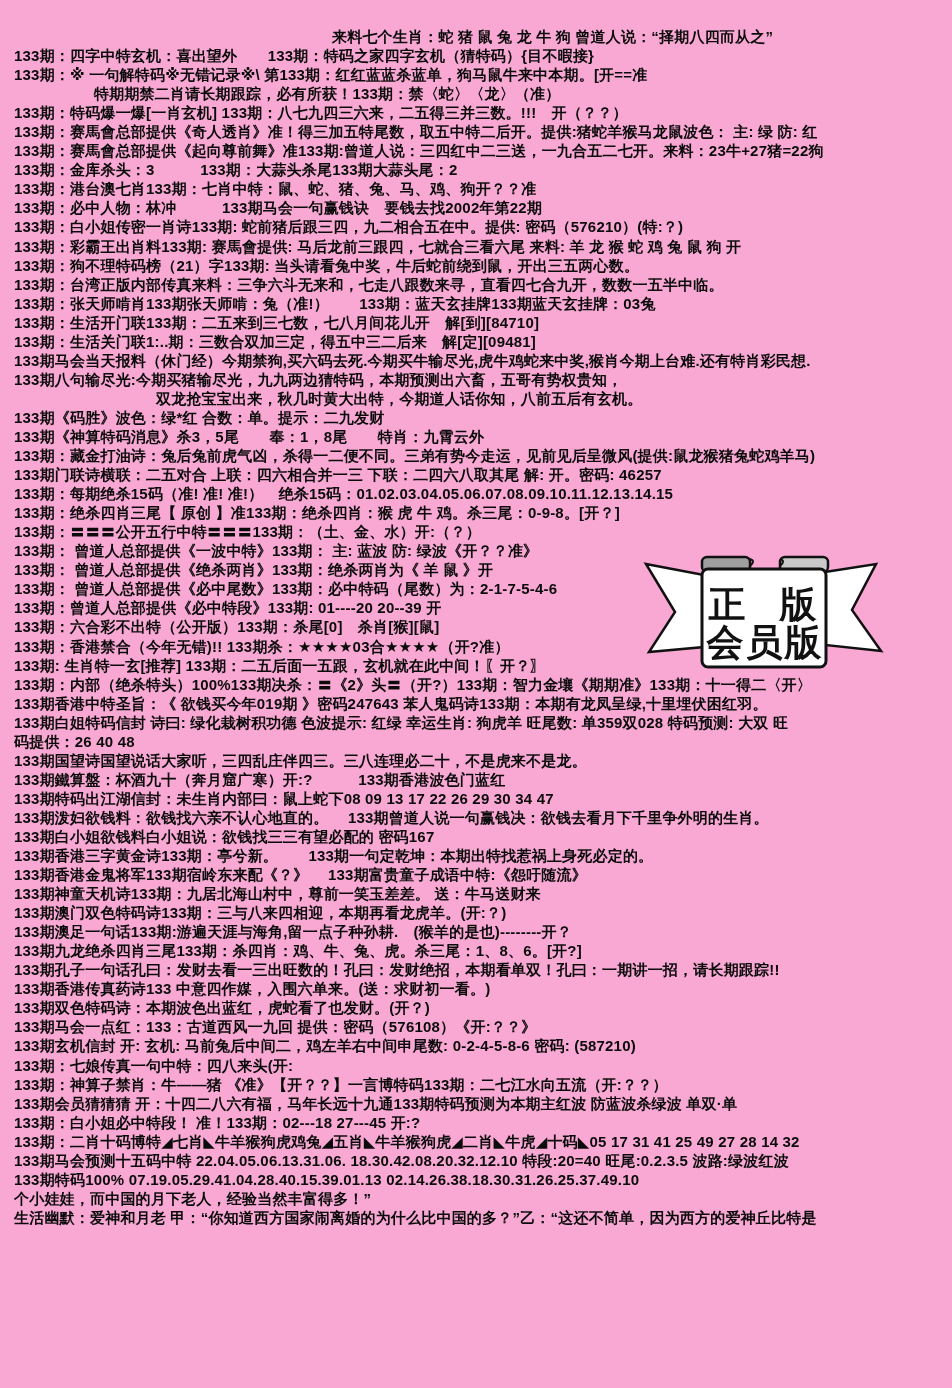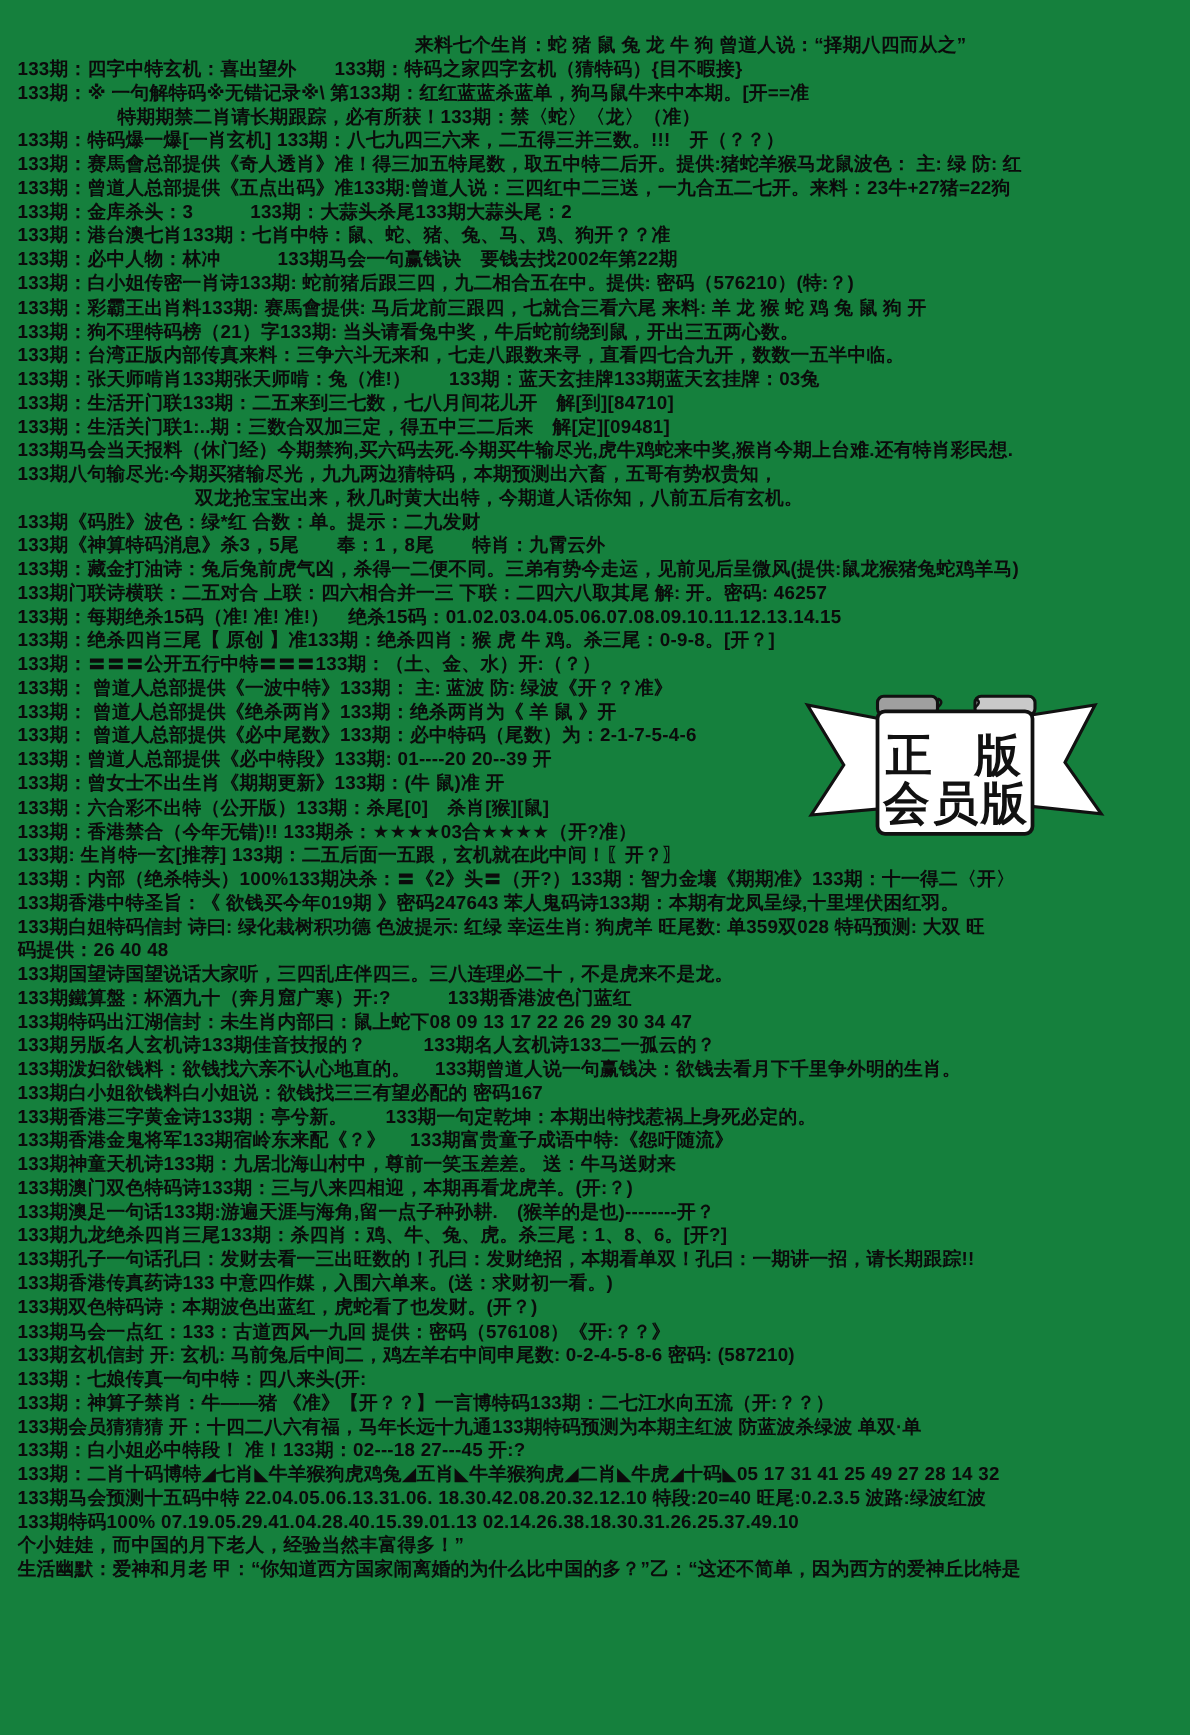--- a/index.html
+++ b/index.html
@@ -1,20 +1,20 @@
 <!DOCTYPE html>
 <html><head>
 <meta charset="utf-8">
 <style>
   html,body{margin:0;padding:0;background:#e8e8e8;}
   #sheet{
     position:relative;
     width:952px;height:1388px;
     margin:0 auto;
-    background:#15803d;
+    background:#f9a8d4;
     overflow:hidden;
     font-family:"Liberation Sans","DejaVu Sans",sans-serif;
     font-weight:bold;
     color:#0b0b0b;
   }
   #doc{
     position:absolute;
     left:14px;top:27px;right:4px;
     font-size:15px;
     line-height:19.05px;
@@ -41,21 +41,21 @@
 <div id="sheet">
 
   <div id="doc">
 
   <div class="line" style="padding-left: 318px;">来料七个生肖：蛇 猪 鼠 兔 龙 牛 狗 曾道人说：“择期八四而从之”</div>
       <div class="line">133期：四字中特玄机：喜出望外　　133期：特码之家四字玄机（猜特码）{目不暇接}</div>
       <div class="line">133期：※ 一句解特码※无错记录※\ 第133期：红红蓝蓝杀蓝单，狗马鼠牛来中本期。[开==准</div>
       <div class="line" style="padding-left: 80px;">特期期禁二肖请长期跟踪，必有所获！133期：禁〈蛇〉〈龙〉（准）</div>
       <div class="line">133期：特码爆一爆[一肖玄机] 133期：八七九四三六来，二五得三并三数。!!!　开（？？）</div>
       <div class="line">133期：赛馬會总部提供《奇人透肖》准！得三加五特尾数，取五中特二后开。提供:猪蛇羊猴马龙鼠波色： 主: 绿 防: 红</div>
-      <div class="line">133期：曾道人总部提供《五点出码》准133期:曾道人说：三四红中二三送，一九合五二七开。来料：23牛+27猪=22狗</div>
+      <div class="line">133期：赛馬會总部提供《起向尊前舞》准133期:曾道人说：三四红中二三送，一九合五二七开。来料：23牛+27猪=22狗</div>
       <div class="line">133期：金库杀头：3　　　133期：大蒜头杀尾133期大蒜头尾：2</div>
       <div class="line">133期：港台澳七肖133期：七肖中特：鼠、蛇、猪、兔、马、鸡、狗开？？准</div>
       <div class="line">133期：必中人物：林冲　　　133期马会一句赢钱诀　要钱去找2002年第22期</div>
       <div class="line">133期：白小姐传密一肖诗133期: 蛇前猪后跟三四，九二相合五在中。提供: 密码（576210）(特:？)</div>
       <div class="line">133期：彩霸王出肖料133期: 赛馬會提供: 马后龙前三跟四，七就合三看六尾 来料: 羊 龙 猴 蛇 鸡 兔 鼠 狗 开</div>
       <div class="line">133期：狗不理特码榜（21）字133期: 当头请看兔中奖，牛后蛇前绕到鼠，开出三五两心数。</div>
       <div class="line">133期：台湾正版内部传真来料：三争六斗无来和，七走八跟数来寻，直看四七合九开，数数一五半中临。</div>
       <div class="line">133期：张天师啃肖133期张天师啃：兔（准!）　　133期：蓝天玄挂牌133期蓝天玄挂牌：03兔</div>
       <div class="line">133期：生活开门联133期：二五来到三七数，七八月间花儿开　解[到][84710]</div>
       <div class="line">133期：生活关门联1:..期：三数合双加三定，得五中三二后来　解[定][09481]</div>
@@ -66,32 +66,30 @@
       <div class="line">133期《神算特码消息》杀3，5尾　　奉：1，8尾　　特肖：九霄云外</div>
       <div class="line">133期：藏金打油诗：兔后兔前虎气凶，杀得一二便不同。三弟有势今走运，见前见后呈微风(提供:鼠龙猴猪兔蛇鸡羊马)</div>
       <div class="line">133期门联诗横联：二五对合 上联：四六相合并一三 下联：二四六八取其尾 解: 开。密码: 46257</div>
       <div class="line">133期：每期绝杀15码（准! 准! 准!）　绝杀15码：01.02.03.04.05.06.07.08.09.10.11.12.13.14.15</div>
       <div class="line">133期：绝杀四肖三尾【 原创 】准133期：绝杀四肖：猴 虎 牛 鸡。杀三尾：0-9-8。[开？]</div>
       <div class="line">133期：〓〓〓公开五行中特〓〓〓133期：（土、金、水）开:（？）</div>
       <div class="line">133期： 曾道人总部提供《一波中特》133期： 主: 蓝波 防: 绿波《开？？准》</div>
       <div class="line">133期： 曾道人总部提供《绝杀两肖》133期：绝杀两肖为《 羊 鼠 》开</div>
       <div class="line">133期： 曾道人总部提供《必中尾数》133期：必中特码（尾数）为：2-1-7-5-4-6</div>
       <div class="line">133期：曾道人总部提供《必中特段》133期: 01----20 20--39 开</div>
-      <div class="line">133期：曾女士不出生肖《期期更新》133期：(牛 鼠)准 开</div>
       <div class="line">133期：六合彩不出特（公开版）133期：杀尾[0]　杀肖[猴][鼠]</div>
       <div class="line">133期：香港禁合（今年无错)!! 133期杀：★★★★03合★★★★（开?准）</div>
       <div class="line">133期: 生肖特一玄[推荐] 133期：二五后面一五跟，玄机就在此中间！〖开？〗</div>
       <div class="line">133期：内部（绝杀特头）100%133期决杀：〓《2》头〓（开?）133期：智力金壤《期期准》133期：十一得二〈开〉</div>
       <div class="line">133期香港中特圣旨：《 欲钱买今年019期 》密码247643 苯人鬼码诗133期：本期有龙凤呈绿,十里埋伏困红羽。</div>
       <div class="line">133期白姐特码信封 诗曰: 绿化栽树积功德 色波提示: 红绿 幸运生肖: 狗虎羊 旺尾数: 单359双028 特码预测: 大双 旺</div>
       <div class="line">码提供：26 40 48</div>
       <div class="line">133期国望诗国望说话大家听，三四乱庄伴四三。三八连理必二十，不是虎来不是龙。</div>
       <div class="line">133期鐵算盤：杯酒九十（奔月窟广寒）开:?　　　133期香港波色门蓝红</div>
       <div class="line">133期特码出江湖信封：未生肖内部曰：鼠上蛇下08 09 13 17 22 26 29 30 34 47</div>
-      <div class="line">133期另版名人玄机诗133期佳音技报的？　　　133期名人玄机诗133二一孤云的？</div>
       <div class="line">133期泼妇欲钱料：欲钱找六亲不认心地直的。　 133期曾道人说一句赢钱决：欲钱去看月下千里争外明的生肖。</div>
       <div class="line">133期白小姐欲钱料白小姐说：欲钱找三三有望必配的 密码167</div>
       <div class="line">133期香港三字黄金诗133期：亭兮新。　　133期一句定乾坤：本期出特找惹祸上身死必定的。</div>
       <div class="line">133期香港金鬼将军133期宿岭东来配《？》　 133期富贵童子成语中特:《怨吁随流》</div>
       <div class="line">133期神童天机诗133期：九居北海山村中，尊前一笑玉差差。 送：牛马送财来</div>
       <div class="line">133期澳门双色特码诗133期：三与八来四相迎，本期再看龙虎羊。(开:？)</div>
       <div class="line">133期澳足一句话133期:游遍天涯与海角,留一点子种孙耕.　(猴羊的是也)--------开？</div>
       <div class="line">133期九龙绝杀四肖三尾133期：杀四肖：鸡、牛、兔、虎。杀三尾：1、8、6。[开?]</div>
       <div class="line">133期孔子一句话孔曰：发财去看一三出旺数的！孔曰：发财绝招，本期看单双！孔曰：一期讲一招，请长期跟踪!!</div>
       <div class="line">133期香港传真药诗133 中意四作媒，入围六单来。(送：求财初一看。)</div>

